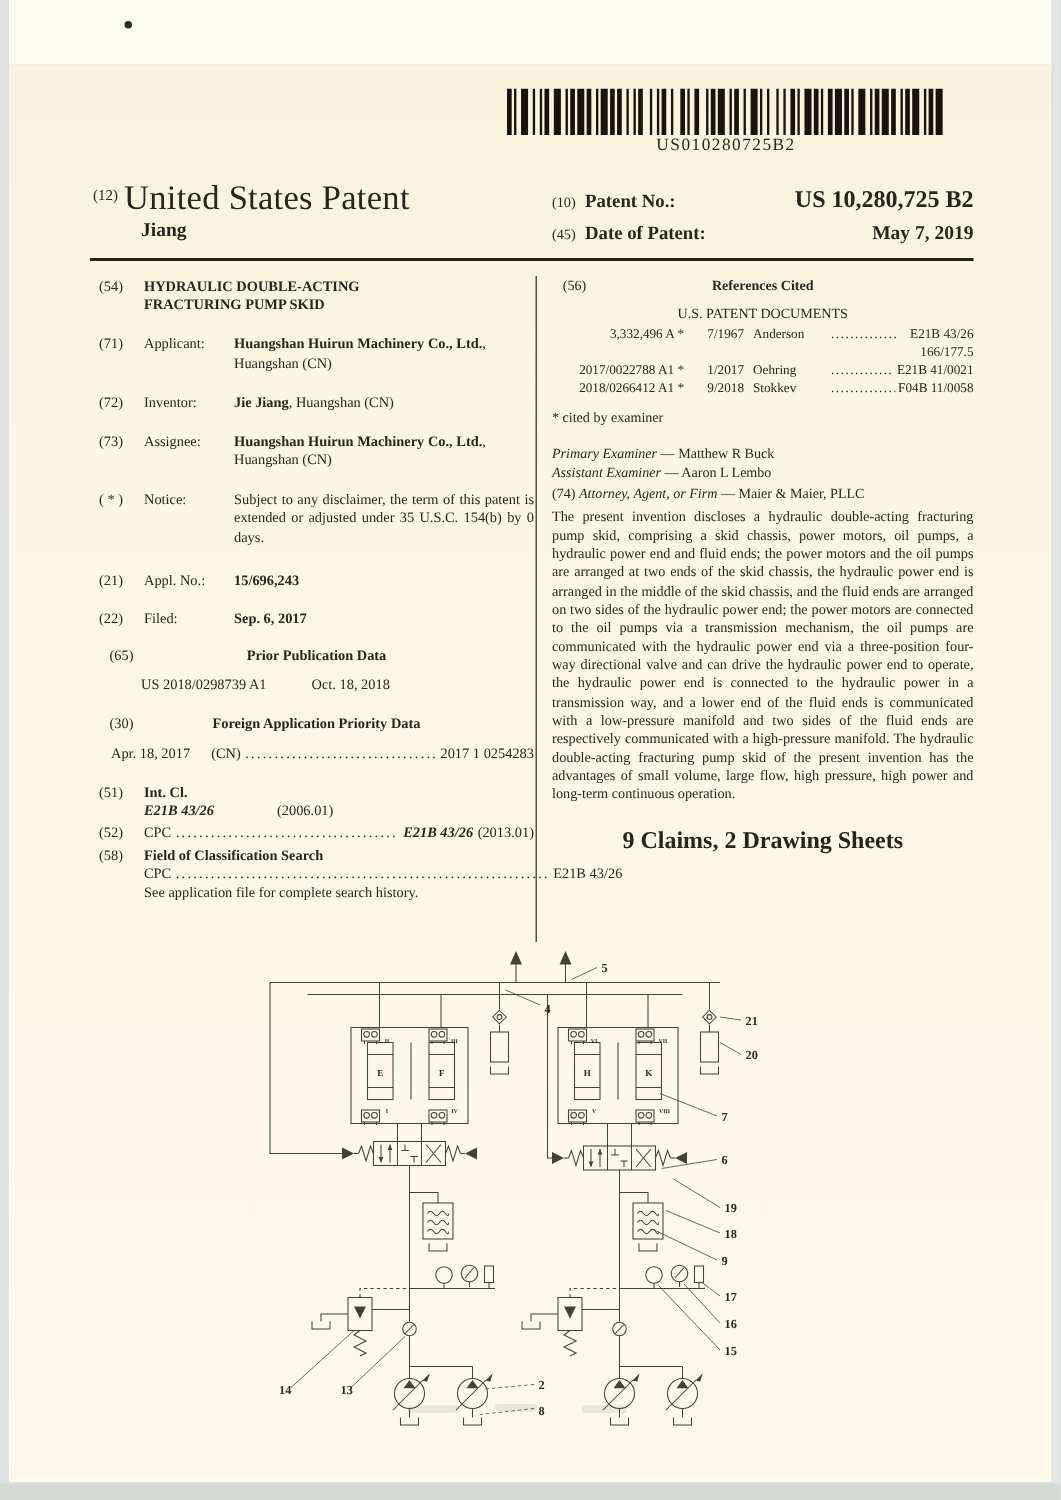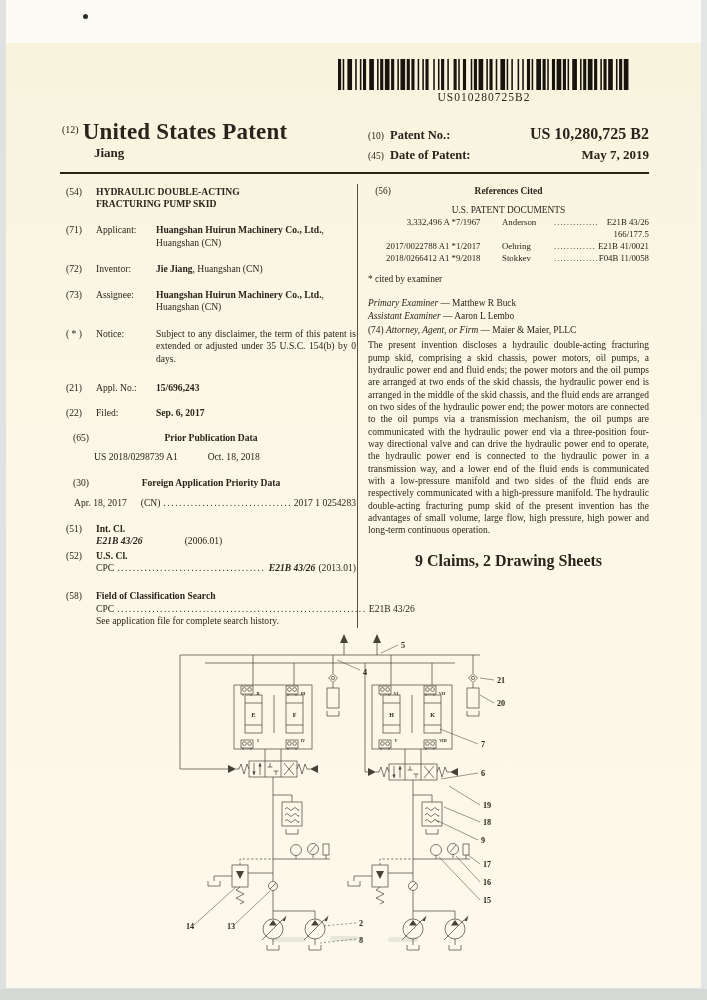--- a/index.html
+++ b/index.html
@@ -10,21 +10,21 @@
   .paper{position:absolute;left:6px;top:43px;width:695px;height:945px;
        background:linear-gradient(180deg,#f8f3dd 0%,#fbf7e5 35%,#fcf9ec 100%)}
   .edge-r{position:absolute;right:0;top:0;width:6px;height:100%;background:#e2e5e3}
   .edge-b{position:absolute;left:0;bottom:0;width:100%;height:11px;background:#d5d9d6}
   .staple{position:absolute;left:83px;top:14px;width:5px;height:5px;border-radius:50%;background:#2b2b28}
   .smudge{position:absolute;background:#e8e7dc;border-radius:2px}
 
   
   #hdr-left{position:absolute;left:62px;top:119px;white-space:nowrap}
   #hdr-left .kind{font-size:10px;vertical-align:6px}
-  #hdr-left .big{font-size:23px;font-weight:bold;letter-spacing:.2px;margin-left:4px}
+  #hdr-left .big{font-size:23px;font-weight:normal;letter-spacing:.2px;margin-left:4px}
   #hdr-left .surname{font-weight:bold;font-size:13px;margin-left:32px;margin-top:0px}
   #hdr-right{position:absolute;left:368px;top:125px;width:281px;font-size:12px}
   #hdr-right .hrow{display:flex;align-items:baseline;margin-bottom:4px}
   #hdr-right .knum{font-size:9.5px;width:22px;flex:none}
   #hdr-right .klab{font-weight:bold;font-size:12.5px}
   #hdr-right .kval{flex:1;text-align:right;font-weight:bold}
   #hdr-right .patno{font-size:16px}
   #hdr-right .patdate{font-size:13px}
   #hrule{position:absolute;left:60px;top:172px;width:589px;height:2px;background:#262319}
   #vrule{position:absolute;left:357px;top:184px;width:1px;height:444px;background:#55503f}
@@ -44,21 +44,21 @@
   .val{flex:1}
   .just{text-align:justify}
   .ctitle{position:relative;text-align:center;font-weight:bold;margin-bottom:7px}
   .ctitle .n{position:absolute;left:0;top:0;font-weight:normal}
   .dots{flex:1;overflow:hidden;white-space:nowrap;letter-spacing:1.5px;margin:0 3px}
   .inline-flex{display:flex;align-items:flex-end}
 
   
   .refrow{display:flex;font-size:8.8px;margin-bottom:1px}
   .rid{width:88px;flex:none;text-align:right}
-  .rdate{width:40px;flex:none;text-align:left}
+  .rdate{width:40px;flex:none;text-align:right}
   .rname{width:50px;flex:none;margin-left:6px}
   .rdots{flex:1;overflow:hidden;white-space:nowrap;letter-spacing:1px;margin:0 2px}
   .rclass{flex:none;text-align:right}
   .r2{text-align:right;font-size:8.8px;margin-bottom:1px}
   .exline{margin-bottom:2px}
   #abstract{text-align:justify;font-size:9.5px;line-height:1.3;margin-top:2px}
   #claims{text-align:center;font-weight:bold;font-size:16px;margin-top:14px}
 
   
   #diagram{position:absolute;left:150px;top:633px;width:360px;height:352px}
@@ -233,24 +233,23 @@
     <span class="n">(51)</span>
     <div class="val">
       <div class="b">Int. Cl.</div>
       <div class="inline-flex">
           <span class="bi">E21B 43/26</span>
           <span style="margin-left:42px">(2006.01)</span>
         </div>
     </div>
   </div>
 
-  <div class="row" style="margin-bottom:16px">
+  <div class="row" style="margin-bottom:3px">
     <span class="n">(52)</span>
     <div class="val">
-      <div class="b">U.S. Cl.</div>
       <div class="inline-flex">
           <span>CPC</span>
           <span class="dots">............................................</span>
           <span class="bi">E21B 43/26</span>
           <span style="margin-left:3px">(2013.01)</span>
         </div>
     </div>
   </div>
 
   <div class="row">

